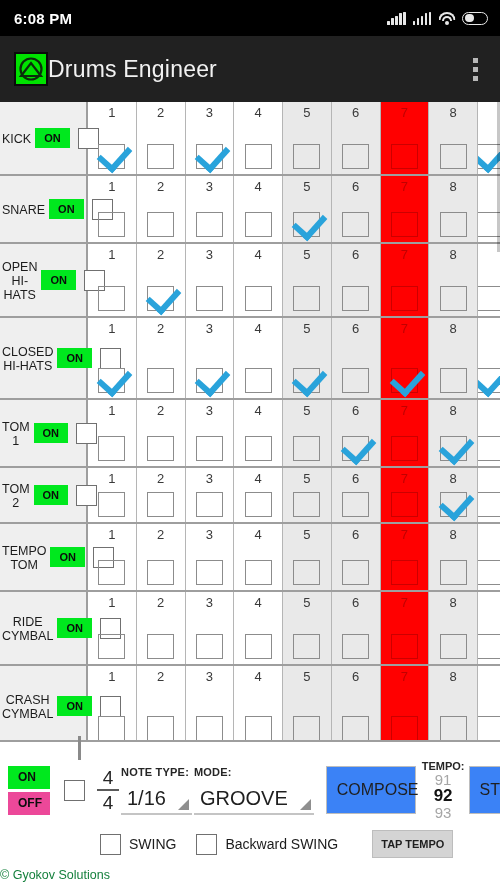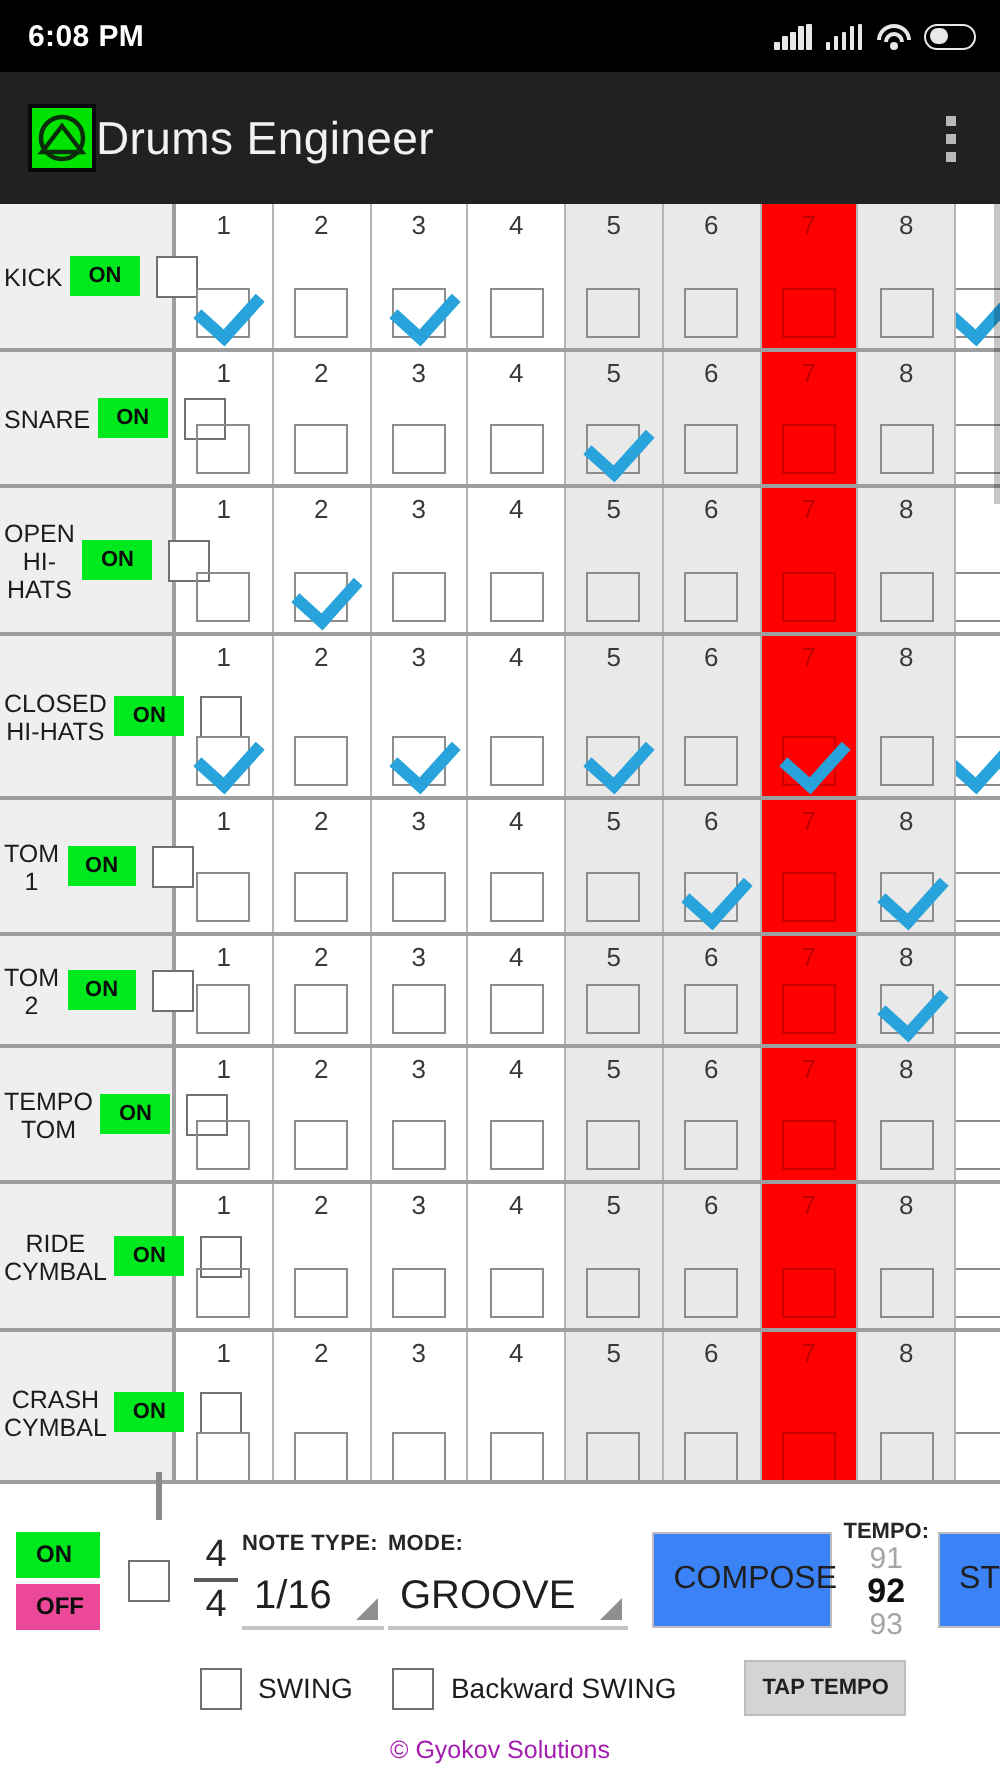--- a/index.html
+++ b/index.html
@@ -121,21 +121,21 @@
   .tempo-box { text-align:center; width: 68px; margin-left: 6px; }
   .tempo-label { font-size: 11px; font-weight:bold; color:#262626; }
   .tempo-prev, .tempo-next { font-size: 15px; color:#a6a6a6; line-height: 15px; }
   .tempo-cur { font-size: 17px; font-weight:bold; color:#111111; line-height: 18px; }
 
   .row-b { display:flex; align-items:center; padding: 10px 0 0 100px; gap: 8px; }
   .sw-label { font-size: 14px; color:#1c1c1c; }
   .btn-tap { background:#d4d4d4; border:1px solid #bdbdbd; font-size: 11px;
     font-weight:bold; color:#1f1f1f; padding: 7px 8px; cursor:pointer;
     margin-left: 26px; }
-  .footer { text-align:center; font-size: 12.5px; color:#a21caf; padding-top: 10px; }
+  .footer { text-align:left; font-size: 12.5px; color:#15803d; padding-top: 10px; }
 </style>
 </head>
 <body>
 
 <div id="app">
 
   <div class="statusbar">
     <div class="status-time">6:08 PM</div>
     <div class="status-icons">
       <span class="sig">

